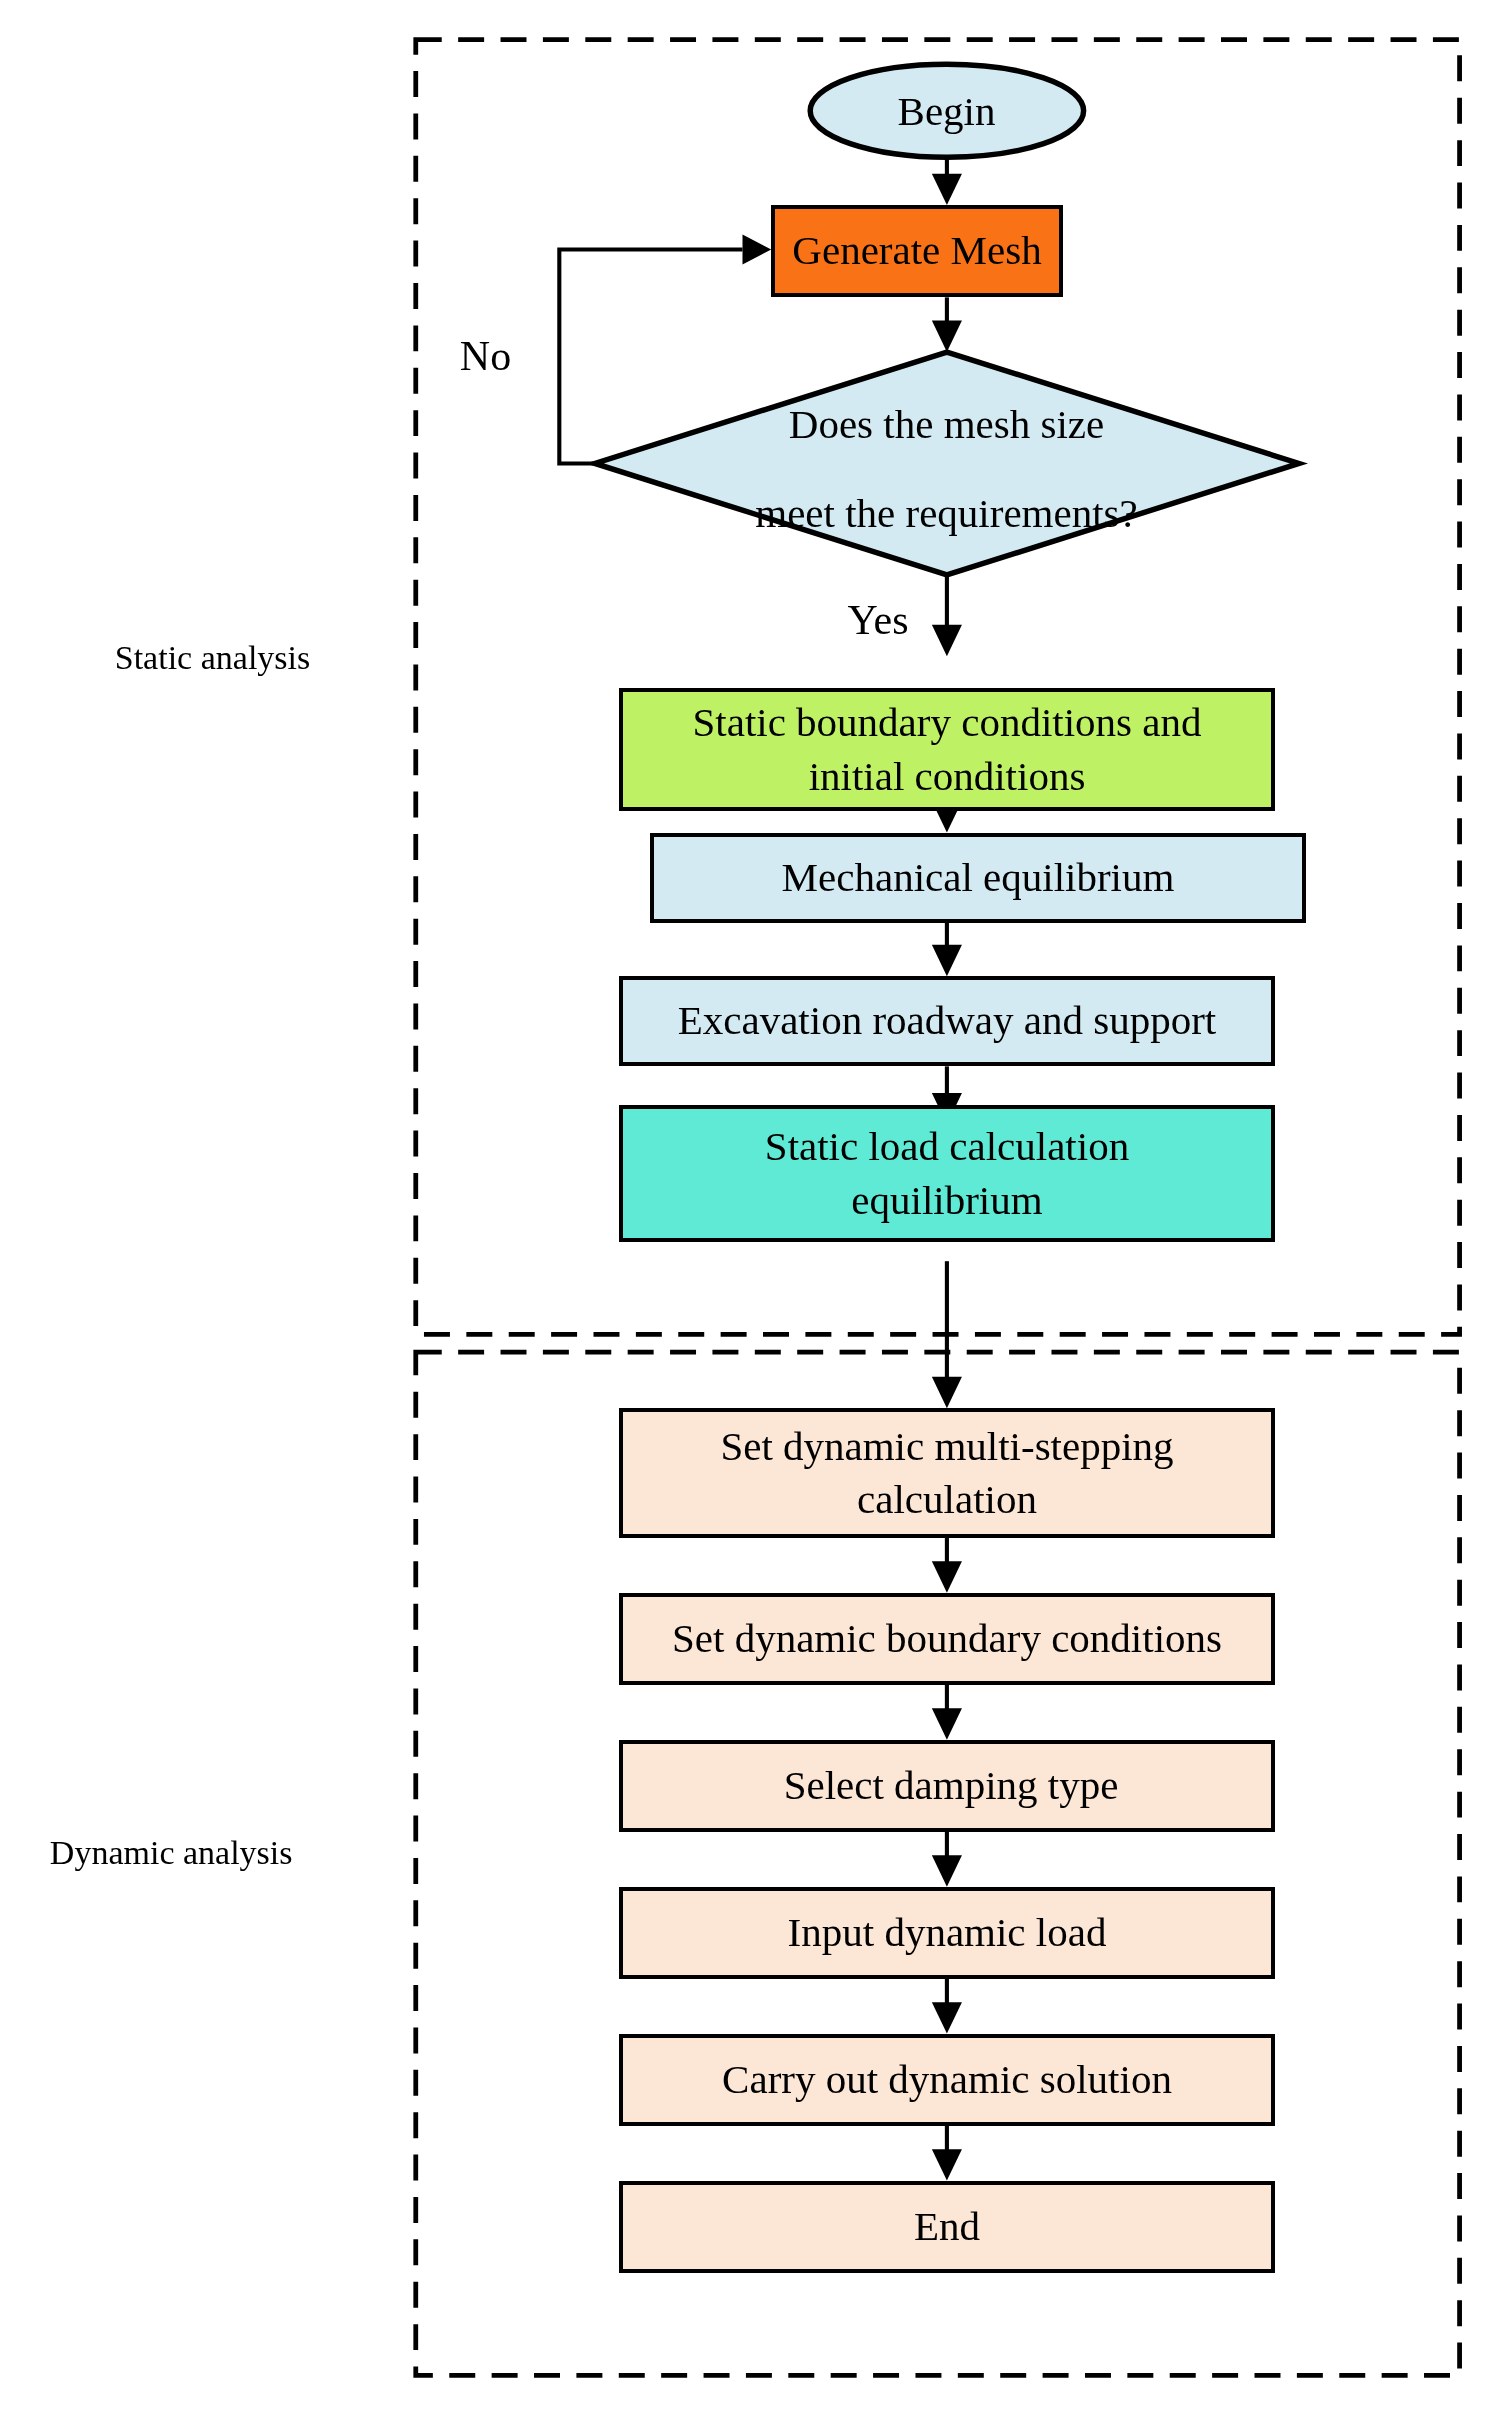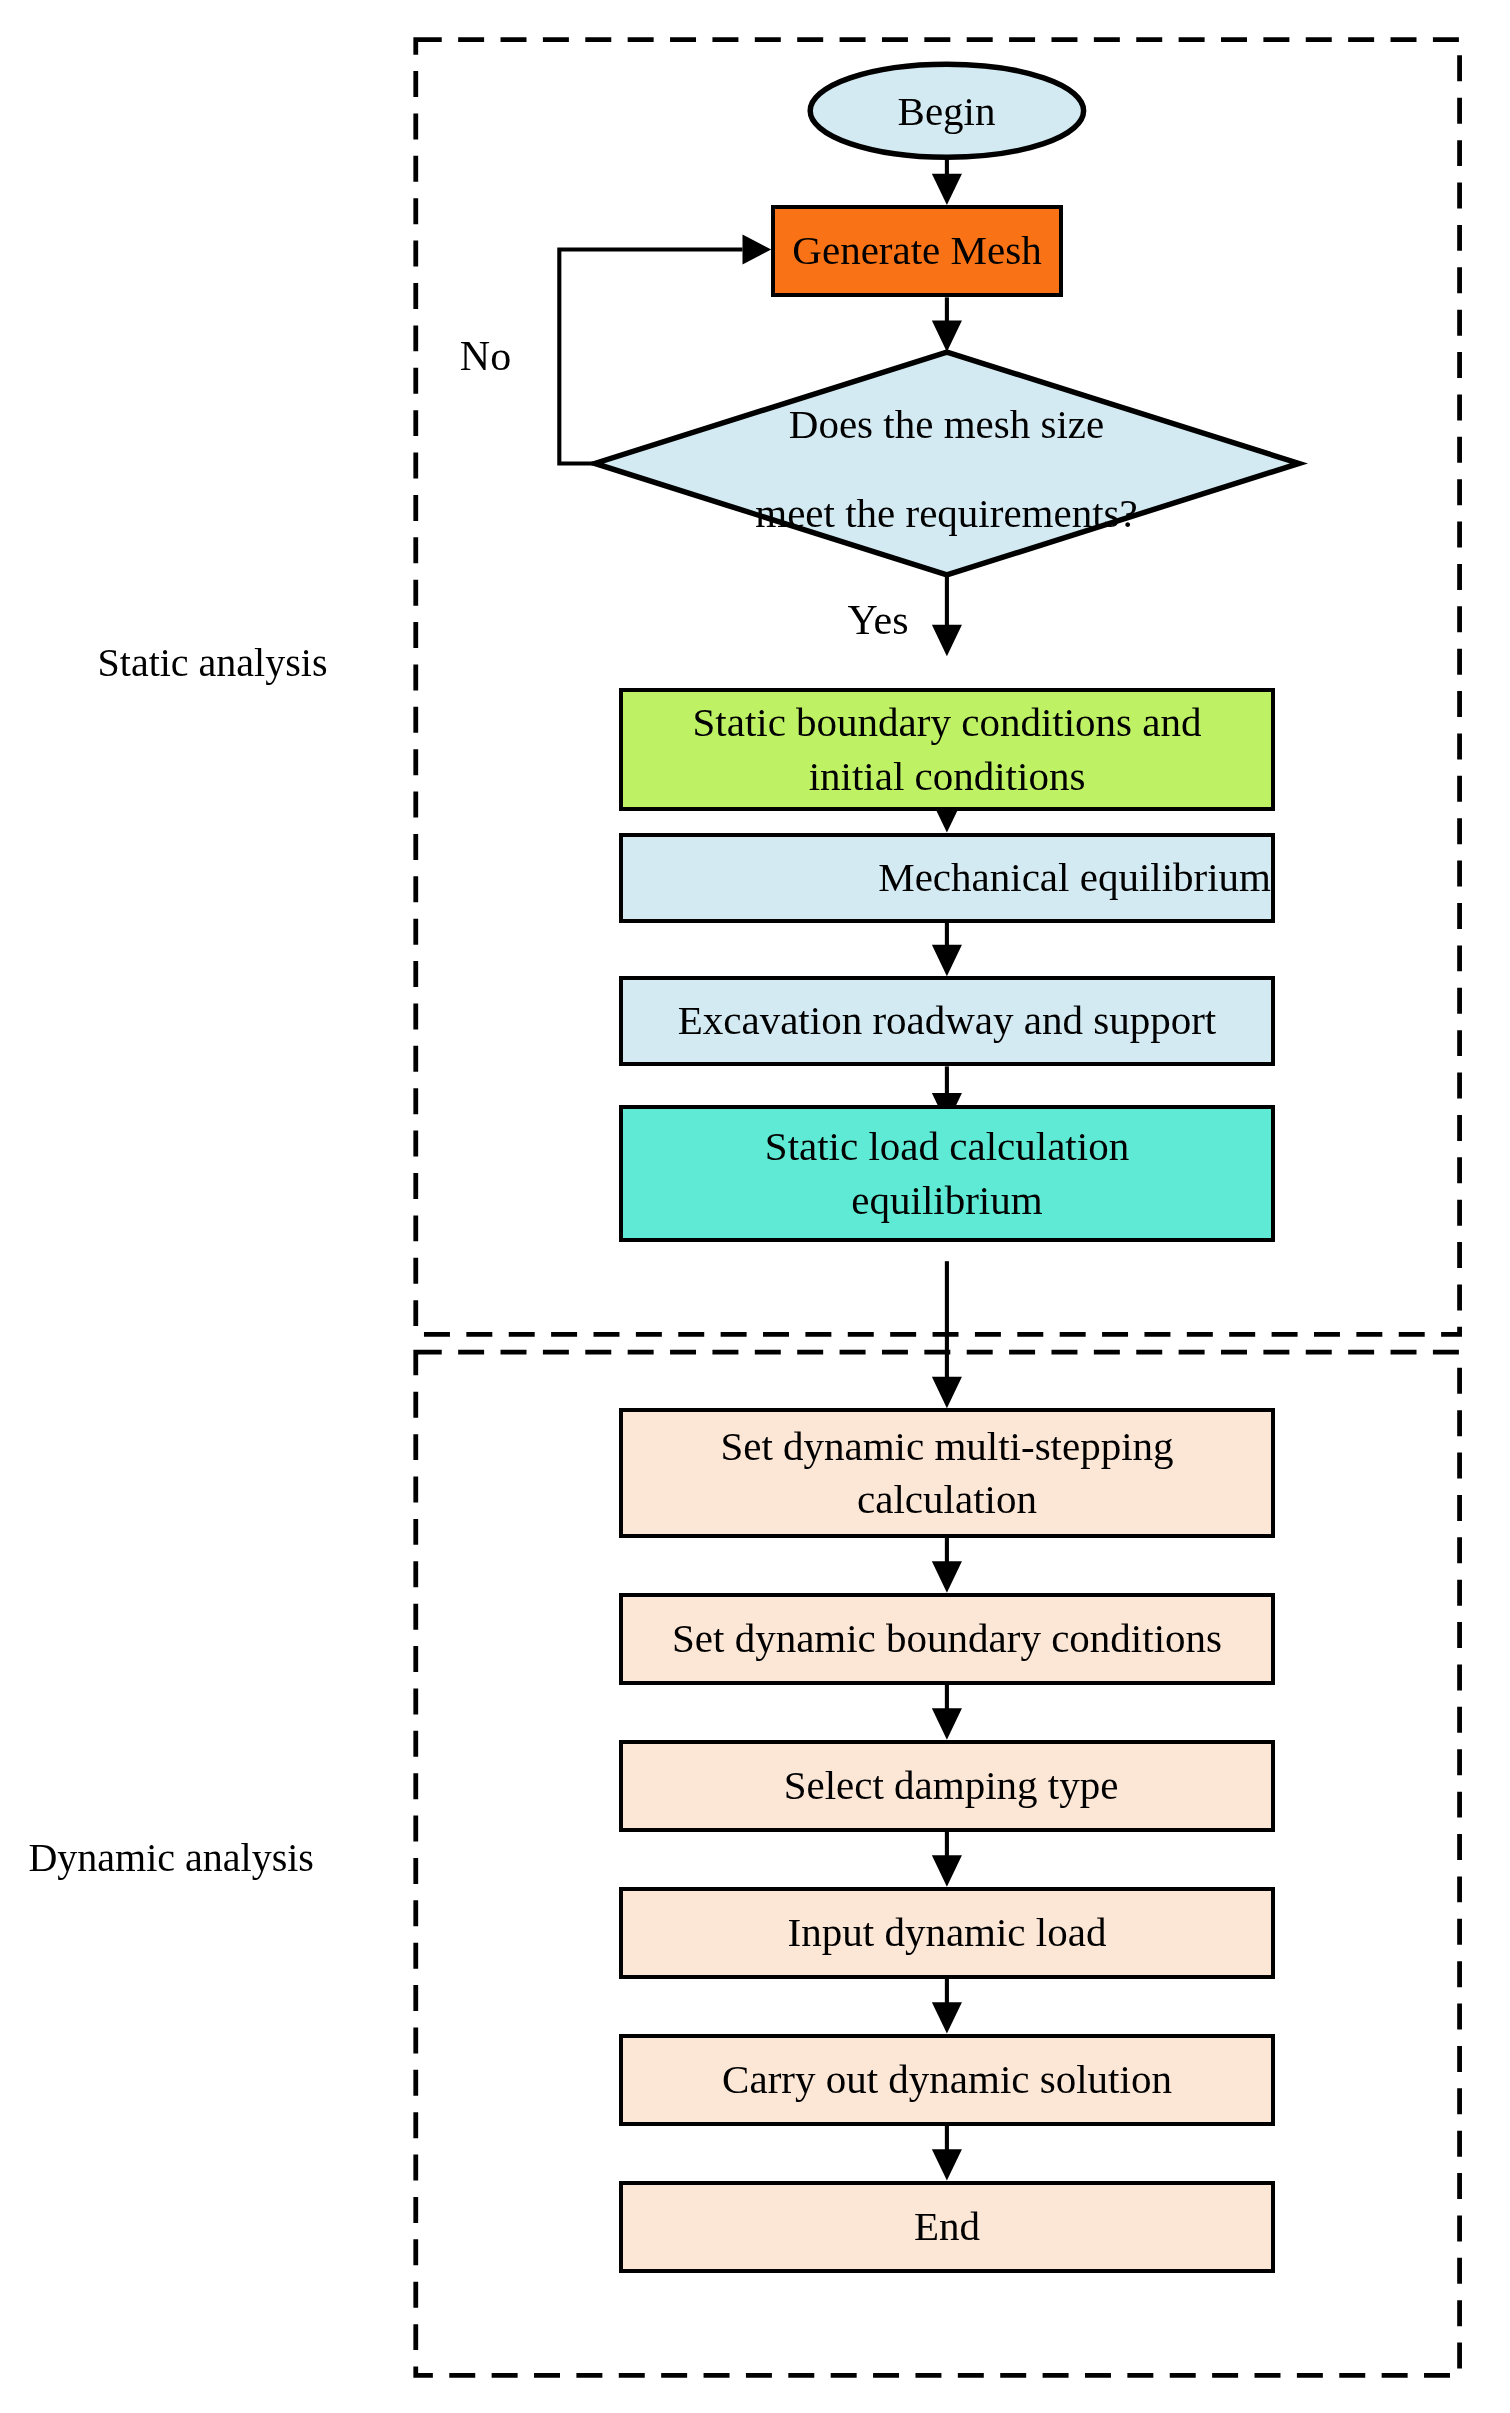--- a/index.html
+++ b/index.html
@@ -42,21 +42,21 @@
   .edge-label {
     position: absolute;
     z-index: 2;
     font-size: 42px;
     text-align: center;
     color: inherit;
   }
   .section-label {
     position: absolute;
     z-index: 2;
-    font-size: 40px;
+    font-size: 34px;
     text-align: center;
     color: inherit;
   }
   .shaft { stroke: #000000; stroke-width: 6; }
   .loop  { stroke: #000000; stroke-width: 6; fill: none; }
   .head  { fill: #000000; stroke: none; }
   .dashed-rect { fill: none; stroke: #000000; stroke-width: 7; stroke-dasharray: 38 24; }
   .shape-outline { stroke: #000000; stroke-width: 8; }
 </style>
 </head>
@@ -145,21 +145,21 @@
 
   <div class="node" style="left: 771px; top: 205px; width: 292px; height: 92px; background-color: #f97316;">
     <div>Generate Mesh</div>
   </div>
 
   <div class="node" style="left: 619px; top: 656px; width: 656px; height: 123px; background-color: #bef264; margin-top: 32px;">
     <div>Static boundary conditions and</div>
     <div>initial conditions</div>
   </div>
 
-  <div class="node" style="left: 619px; top: 833px; width: 656px; height: 90px; background-color: rgb(211, 234, 242); align-items: flex-end;">
+  <div class="node" style="left: 650px; top: 833px; width: 656px; height: 90px; background-color: rgb(211, 234, 242);">
     <div>Mechanical equilibrium</div>
   </div>
 
   <div class="node" style="left: 619px; top: 976px; width: 656px; height: 90px; background-color: rgb(211, 234, 242);">
     <div>Excavation roadway and support</div>
   </div>
 
   <div class="node" style="left: 619px; top: 1090px; width: 656px; height: 137px; background-color: #5eead4; margin-top: 15px;">
     <div>Static load calculation</div>
     <div>equilibrium</div>

